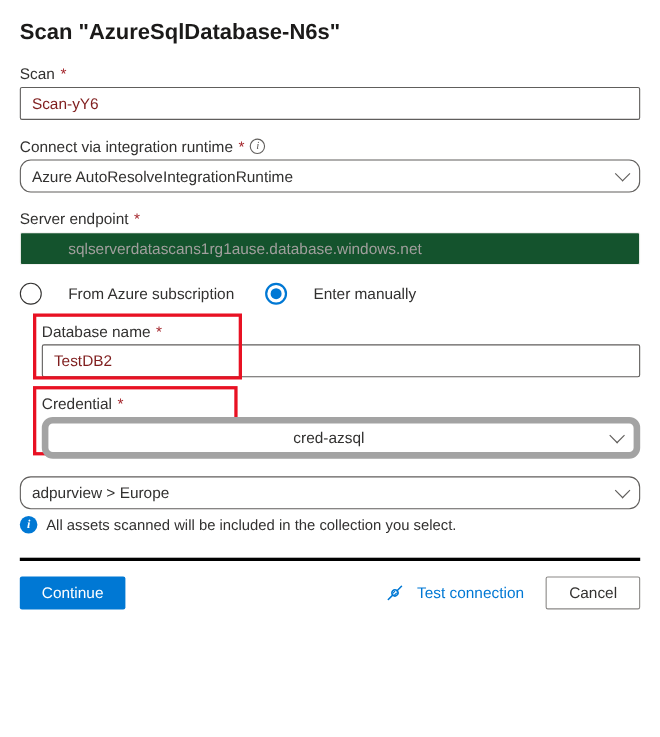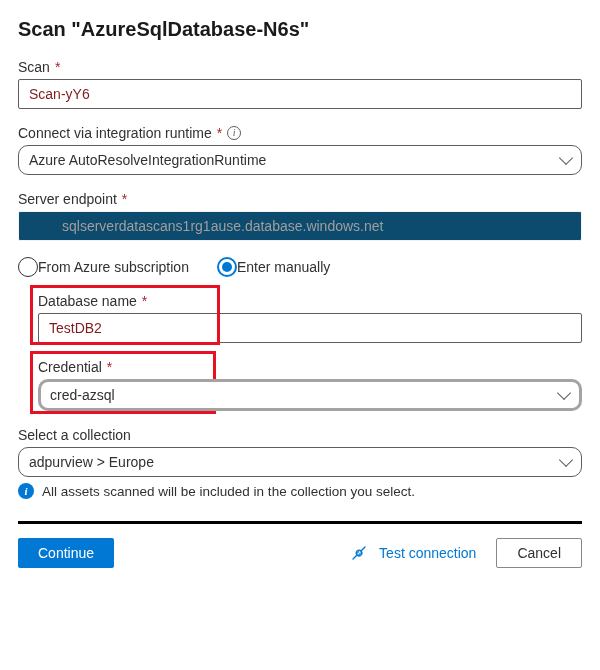--- a/index.html
+++ b/index.html
@@ -46,55 +46,56 @@
     border: 1px solid #605e5c;
     border-radius: 2px;
     padding: 6px 10px;
     font-size: 14px;
     font-family: inherit;
     color: #7f1d1d;
     background: #fff;
     outline: none;
   }
   .control-text.readonly {
-    background: #0c4a6e;
+    background: #14532d;
     border-color: #f3f2f1;
     color: #a19f9d;
     padding-left: 43px;
   }
   .control-select {
     width: 100%;
     border: 1px solid #605e5c;
     border-radius: 10px;
     padding: 6px 32px 6px 10px;
     font-size: 14px;
     font-family: inherit;
     color: #323130;
     background: #fff;
     position: relative;
     cursor: pointer;
   }
   .control-select.selected {
-    border: 3px solid #a3a3a3;
+    border: 6px solid #a3a3a3;
     padding: 5px 31px 5px 9px;
+    text-align: center;
   }
   .chev {
     position: absolute;
     right: 10px;
     top: 50%;
     width: 10px; height: 10px;
     transform: translateY(-70%) rotate(45deg);
     border-right: 1px solid #605e5c;
     border-bottom: 1px solid #605e5c;
   }
   .radio-row { display: flex; gap: 28px; margin-top: 6px; }
   .radio {
     display: inline-flex;
     align-items: center;
-    gap: 0;
+    gap: 24px;
     cursor: pointer;
   }
   .radio-outer {
     width: 20px; height: 20px;
     border: 1px solid #323130;
     border-radius: 50%;
     display: inline-flex;
     align-items: center;
     justify-content: center;
   }
@@ -237,23 +238,20 @@
     <span>Credential</span>
       <span class="req">*</span>
   </div>
   <div class="control-select selected">
     <span>cred-azsql</span>
     <span class="chev"></span>
   </div>
 </div>
 
 <div class="field" style="margin-bottom:6px;">
-  <div class="label">
-    <span>Select a collection</span>
-  </div>
   <div class="control-select">
     <span>adpurview &gt; Europe</span>
     <span class="chev"></span>
   </div>
   <div class="info-row">
     <span class="info-icon-blue">i</span>
     <span>All assets scanned will be included in the collection you select.</span>
   </div>
 </div>
 

